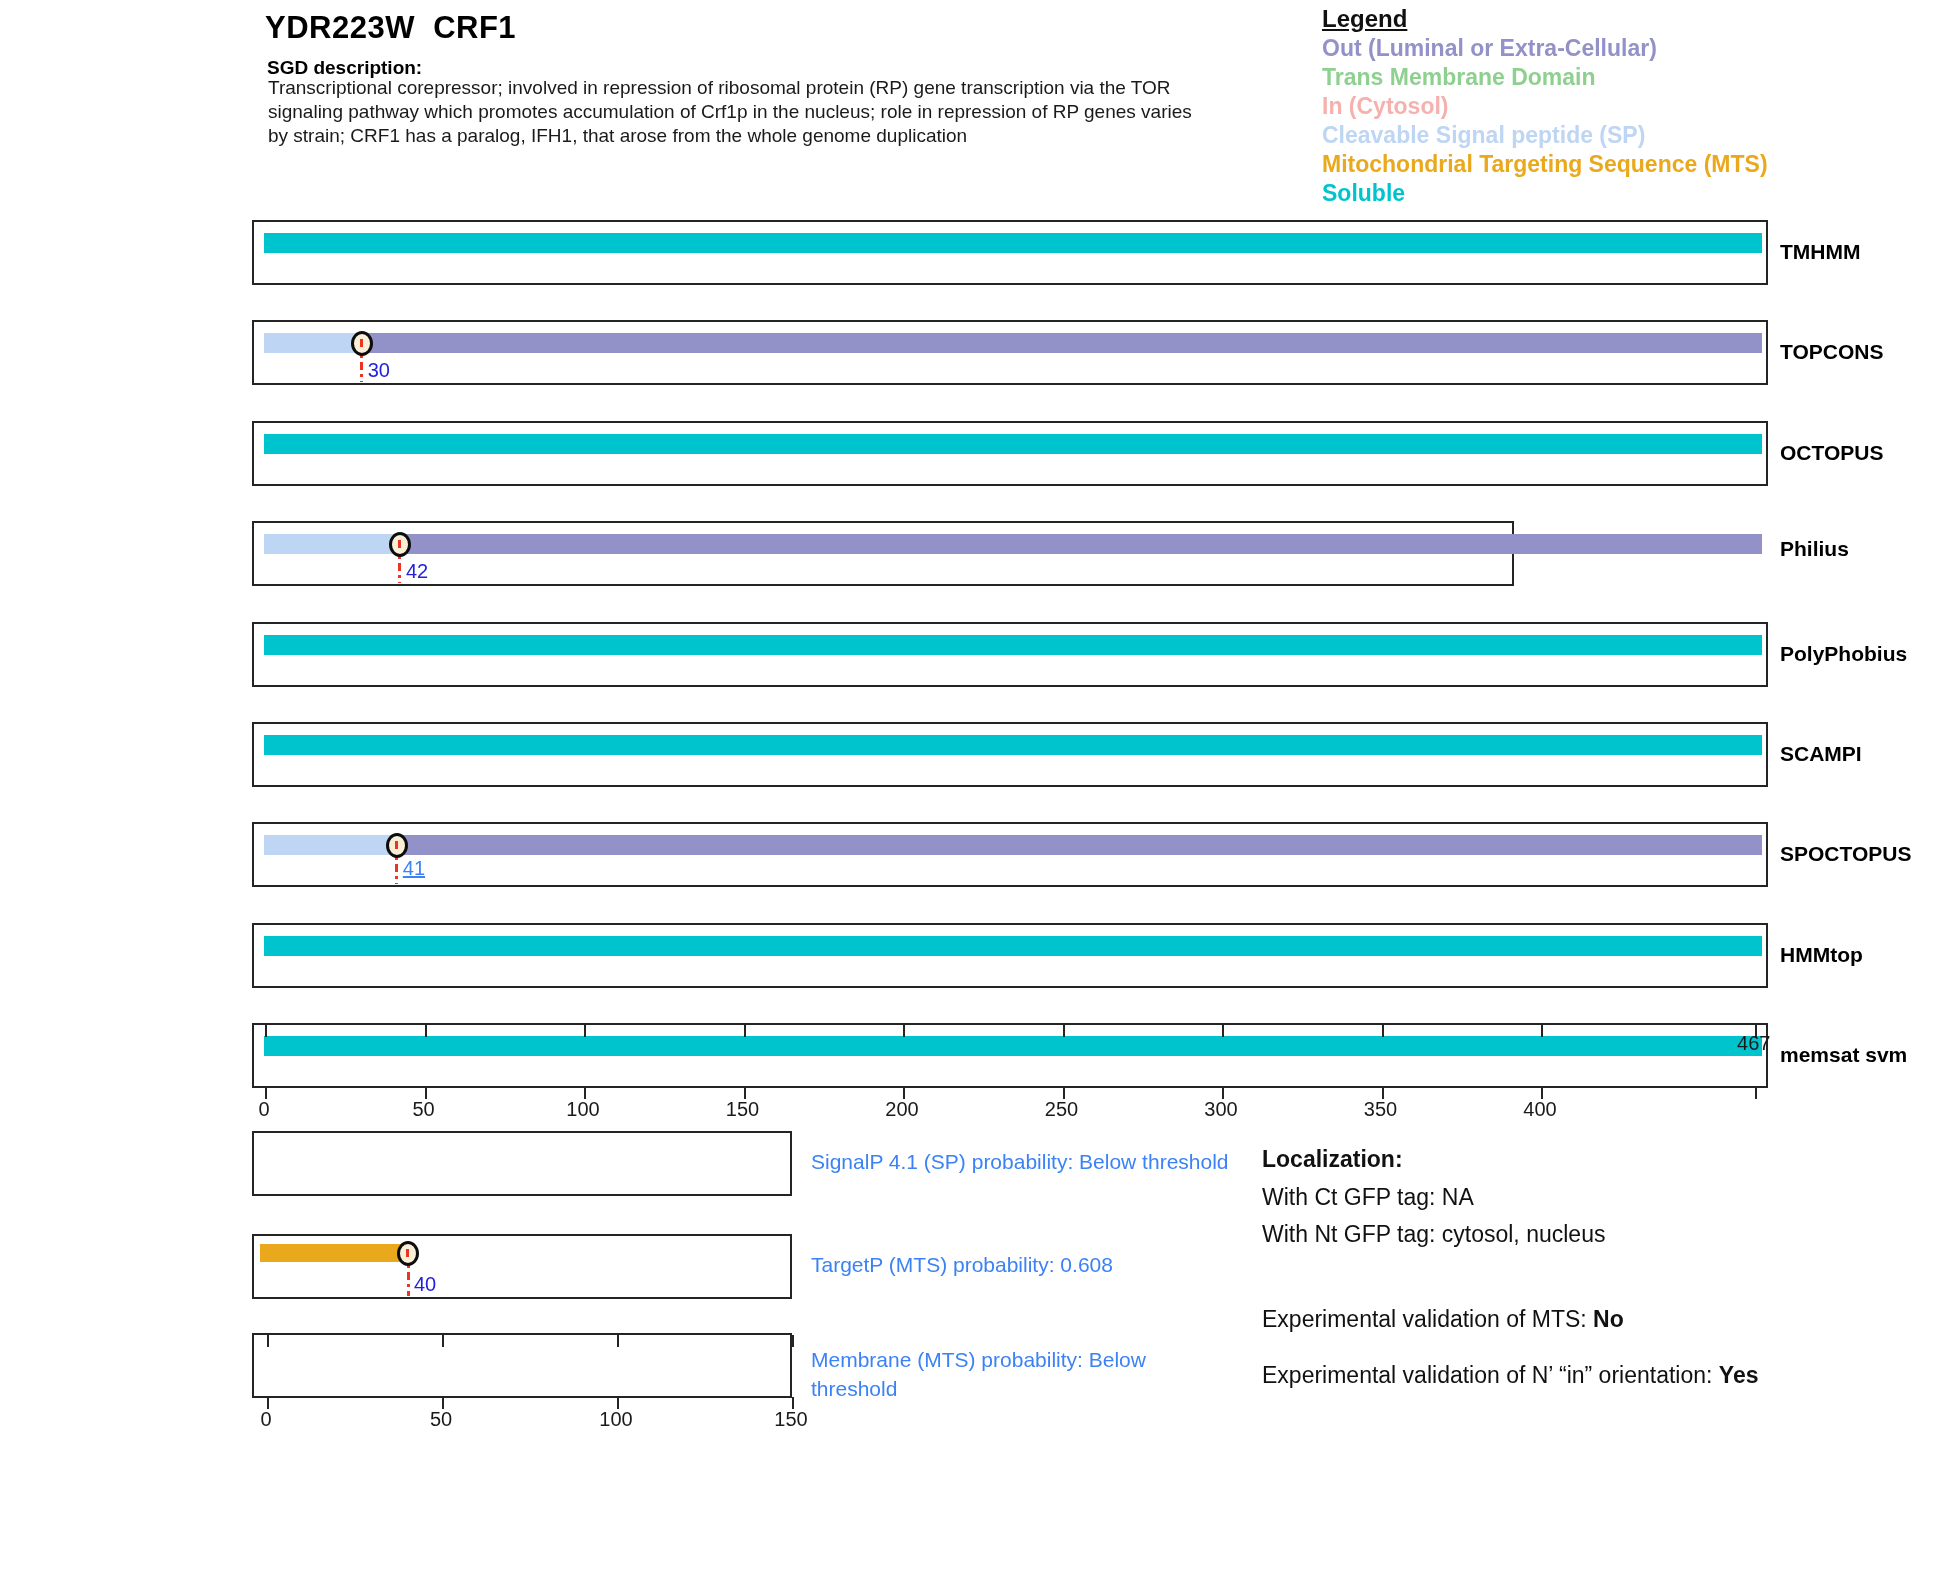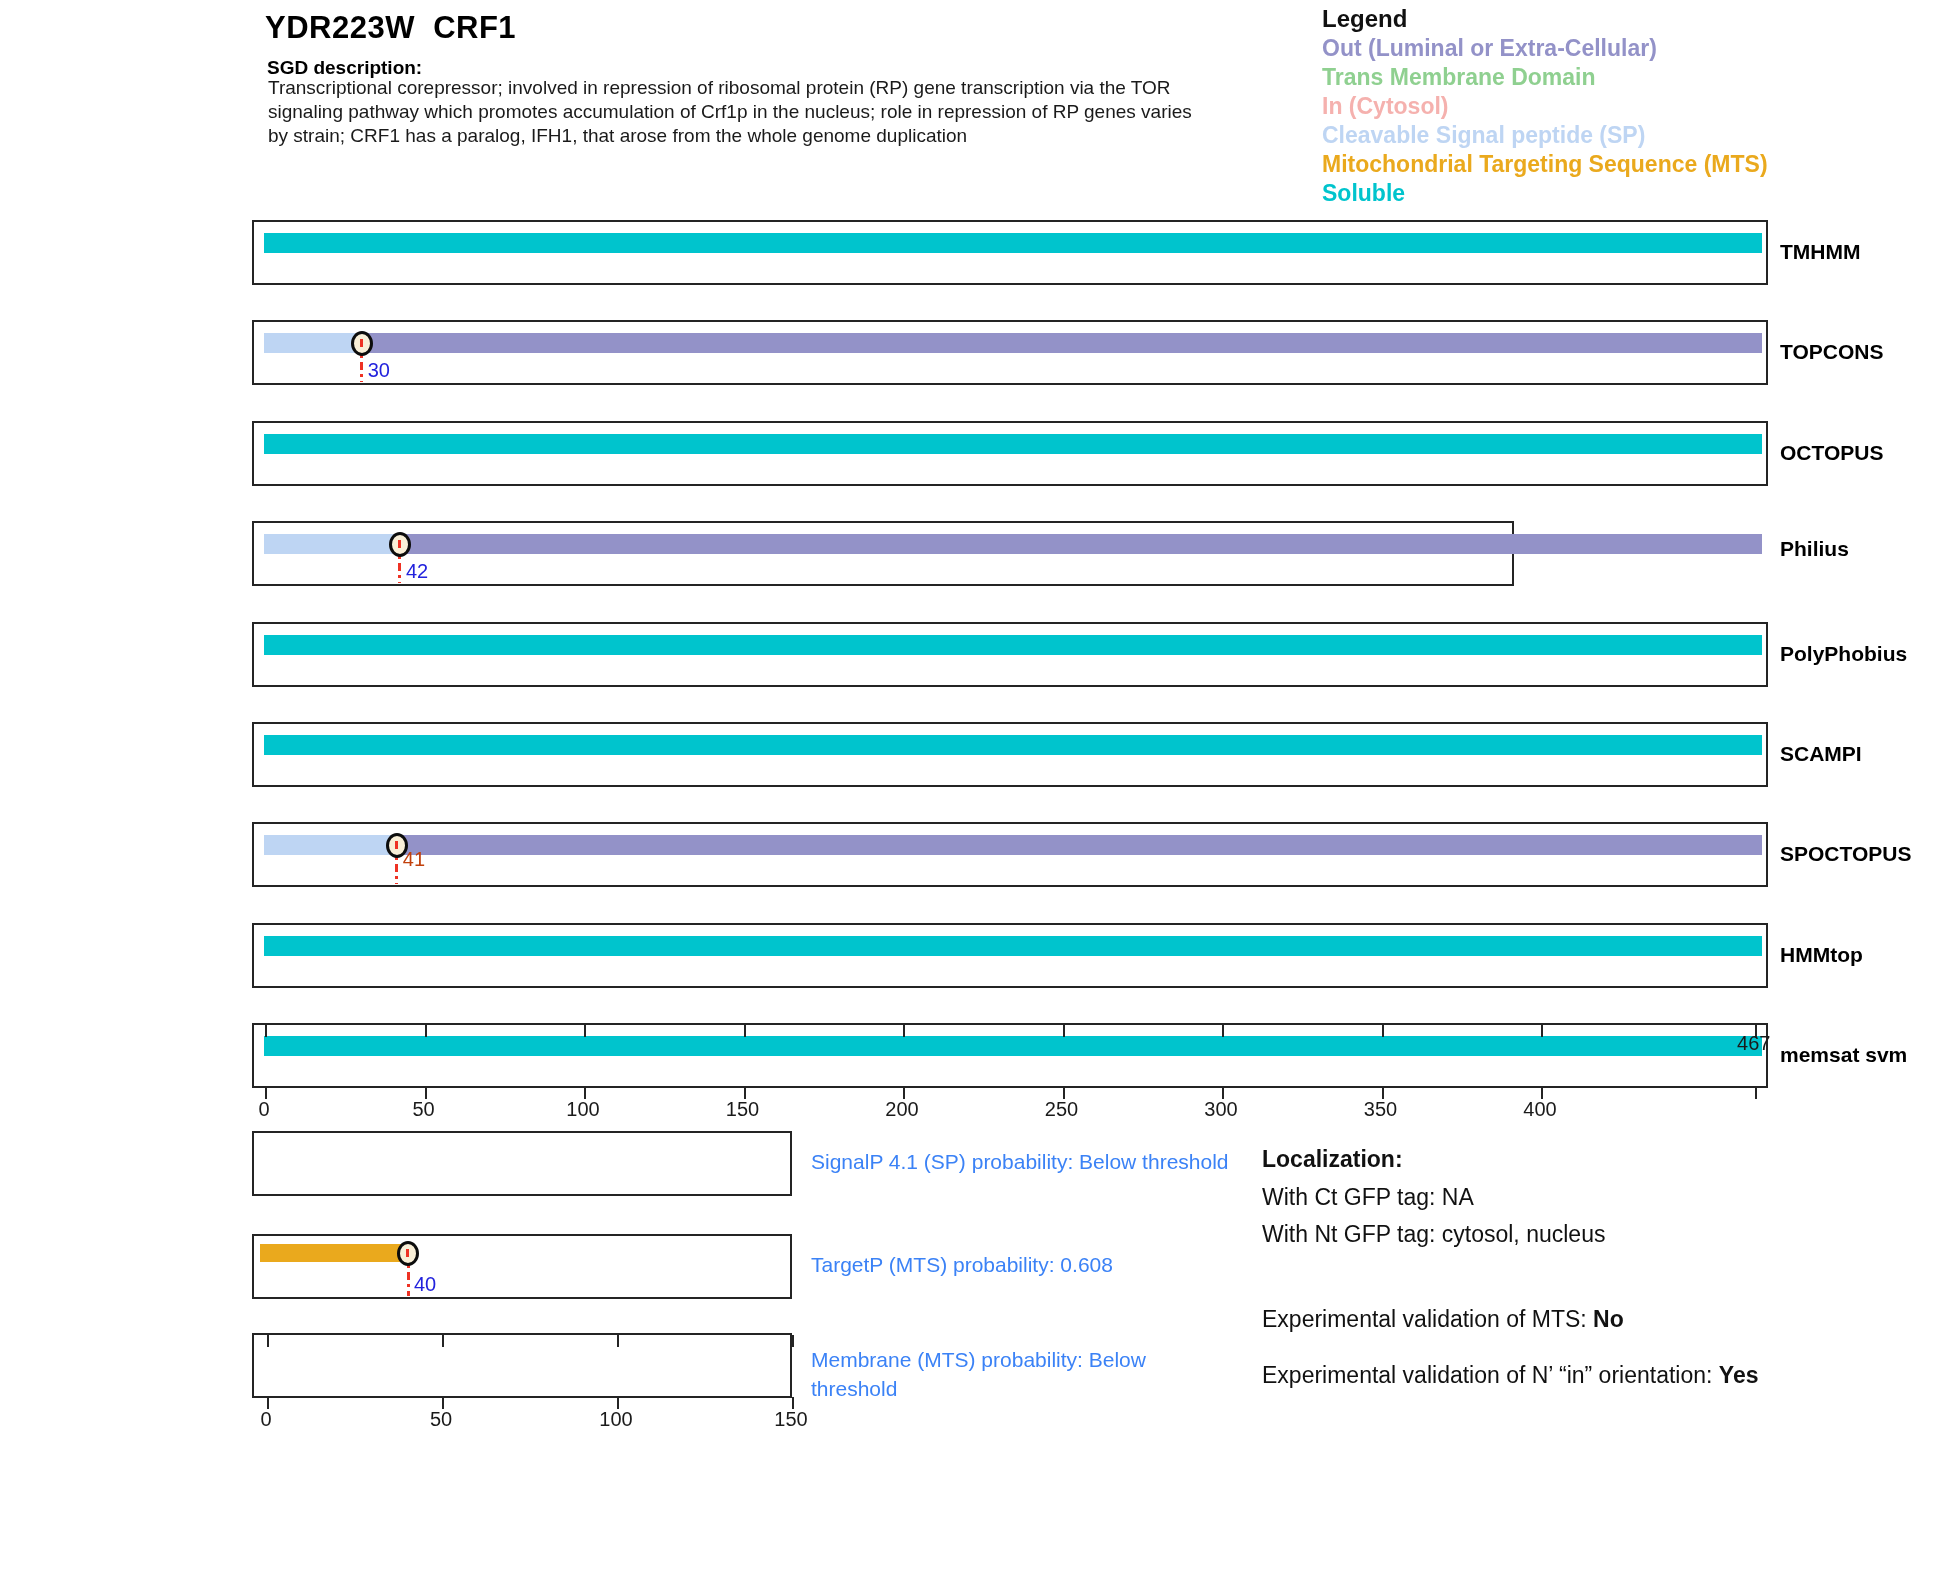--- a/index.html
+++ b/index.html
@@ -7,21 +7,21 @@
         font-family:"Liberation Sans",sans-serif;color:#111;}
 
   
   .page-title{position:absolute;left:265px;top:10px;font-size:31px;font-weight:bold;
               letter-spacing:.5px;white-space:pre;color:#000;}
   .sgd-label{position:absolute;left:267px;top:57px;font-size:19px;font-weight:bold;color:#000;}
   .desc-line{position:absolute;left:268px;font-size:19px;line-height:24px;white-space:nowrap;color:#1a1a1a;}
 
   
   #legend{position:absolute;left:1322px;top:4px;}
-  .legend-title{font-size:24px;font-weight:bold;color:#111;line-height:30px;}
+  .legend-title{font-size:24px;font-weight:bold;color:#111;line-height:30px;text-decoration:underline;}
   .legend-item{font-size:23px;font-weight:bold;line-height:29px;white-space:nowrap;}
 
   
   .track-box{position:absolute;border:2px solid #242424;background:#fff;box-sizing:border-box;}
   .bar{position:absolute;}
   .tick{position:absolute;width:2px;background:#242424;}
   .marker-line{position:absolute;width:3px;}
   .marker-circle{position:absolute;width:16px;height:19px;border:3px solid #0d0d0d;border-radius:50%;
                  background:#f9efd7;z-index:3;}
   .marker-circle-dash{position:absolute;left:6px;top:5px;width:3px;height:8px;}
@@ -101,21 +101,21 @@
       <div class="bar" style="left: 10px; top: 11px; width: 1498px; height: 20px; background: rgb(0, 196, 205);"></div>
     </div>
     <div class="track-label" style="left: 1780px; top: 742px;">SCAMPI</div>
     <div class="track-box" style="left: 252px; top: 822px; width: 1516px; height: 65px;">
       <div class="bar" style="left: 10px; top: 11px; width: 132.79px; height: 20px; background: rgb(190, 213, 243);"></div>
       <div class="bar" style="left: 142.79px; top: 11px; width: 1365.21px; height: 20px; background: rgb(147, 146, 200);"></div>
       <div class="marker-line" style="left: 141.29px; top: 21px; height: 39px; background: repeating-linear-gradient(rgb(238, 50, 36) 0px, rgb(238, 50, 36) 8px, transparent 8px, transparent 12px, rgb(238, 50, 36) 12px, rgb(238, 50, 36) 15px, transparent 15px, transparent 19px);"></div>
       <div class="marker-circle" style="left: 131.79px; top: 9px;">
         <div class="marker-circle-dash" style="background: rgb(238, 50, 36);"></div>
       </div>
-      <div class="marker-label" style="left: 148.79px; bottom: 14px; color: #c2410c;">41</div>
+      <div class="marker-label" style="left: 148.79px; bottom: 5px; color: #3b82f6; text-decoration: underline;">41</div>
     </div>
     <div class="track-label" style="left: 1780px; top: 842px;">SPOCTOPUS</div>
     <div class="track-box" style="left: 252px; top: 923px; width: 1516px; height: 65px;">
       <div class="bar" style="left: 10px; top: 11px; width: 1498px; height: 20px; background: rgb(0, 196, 205);"></div>
     </div>
     <div class="track-label" style="left: 1780px; top: 943px;">HMMtop</div>
     <div class="track-box" style="left: 252px; top: 1023px; width: 1516px; height: 65px;">
       <div class="bar" style="left: 10px; top: 11px; width: 1498px; height: 20px; background: rgb(0, 196, 205);"></div>
       <div class="tick" style="left: 11px; top: 0px; height: 12px;"></div>
       <div class="tick" style="left: 11px; bottom: -13px; height: 12px;"></div>

